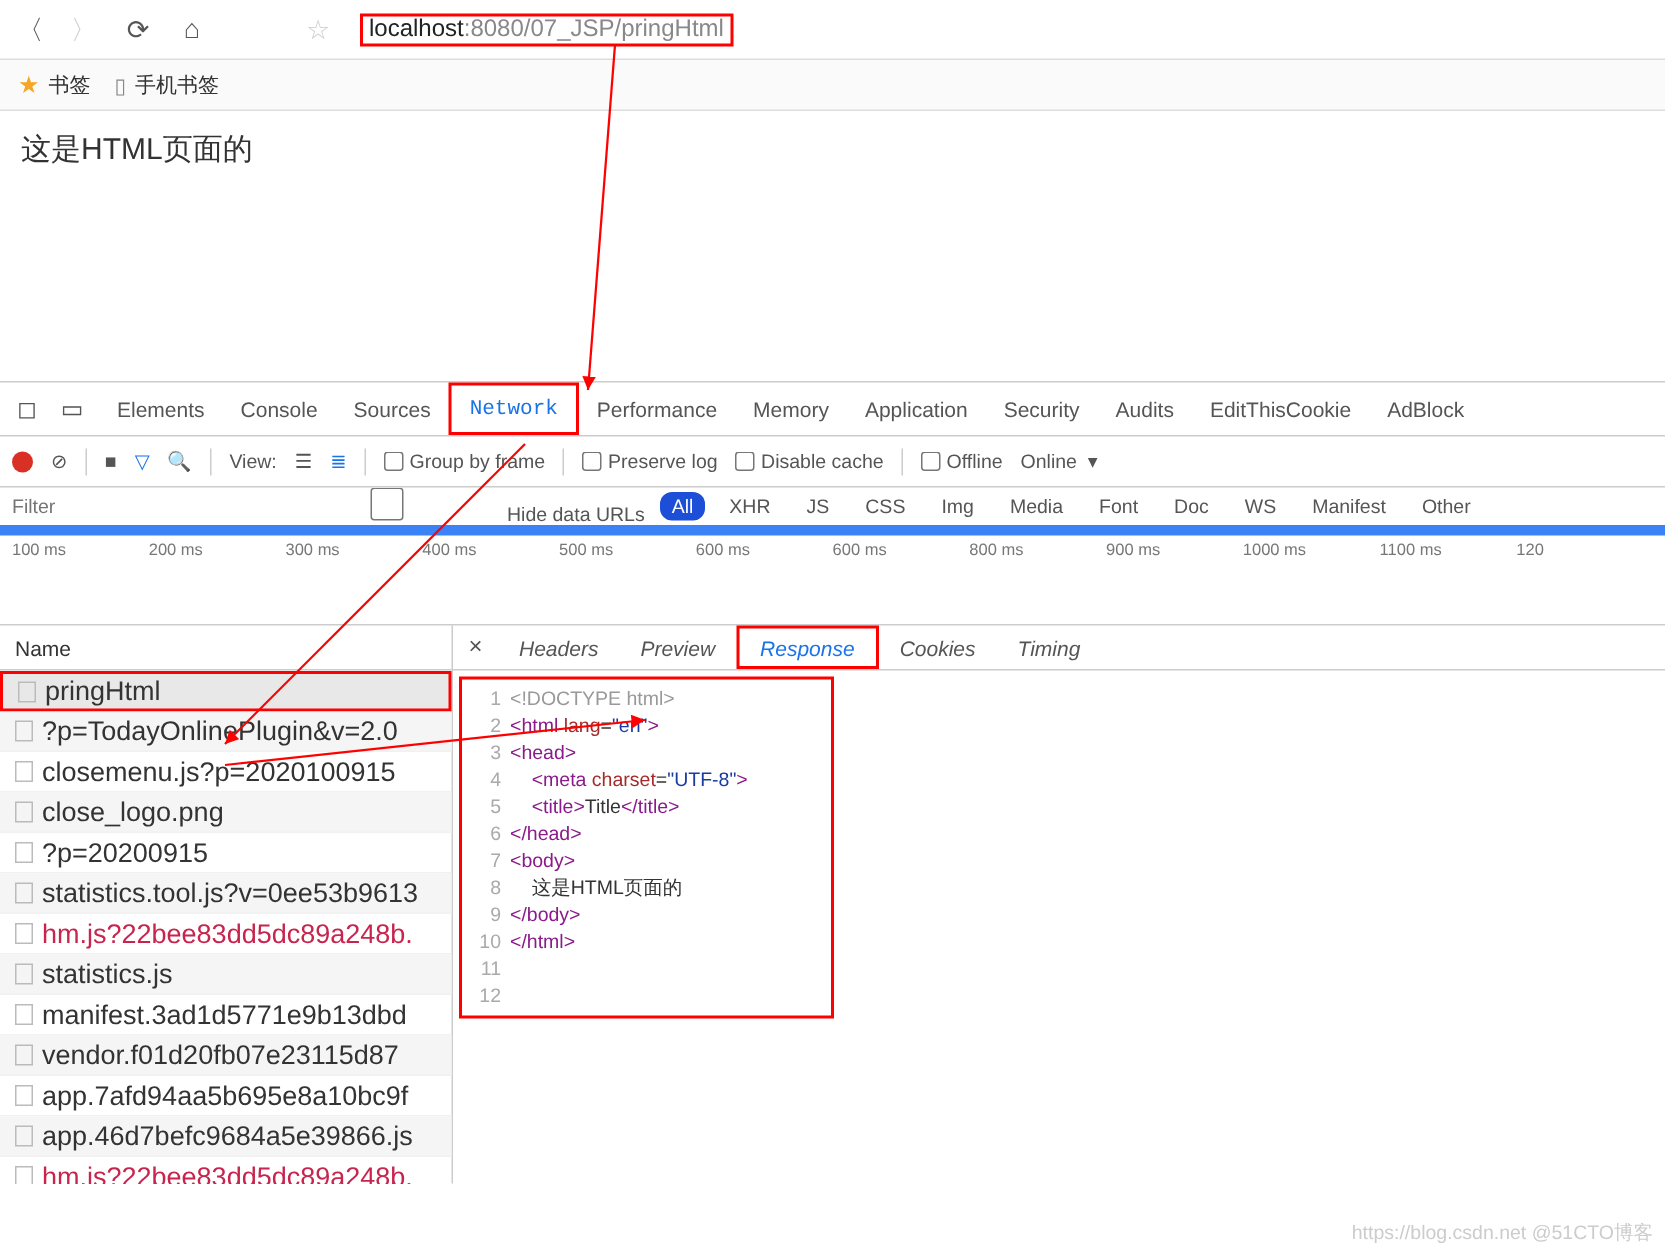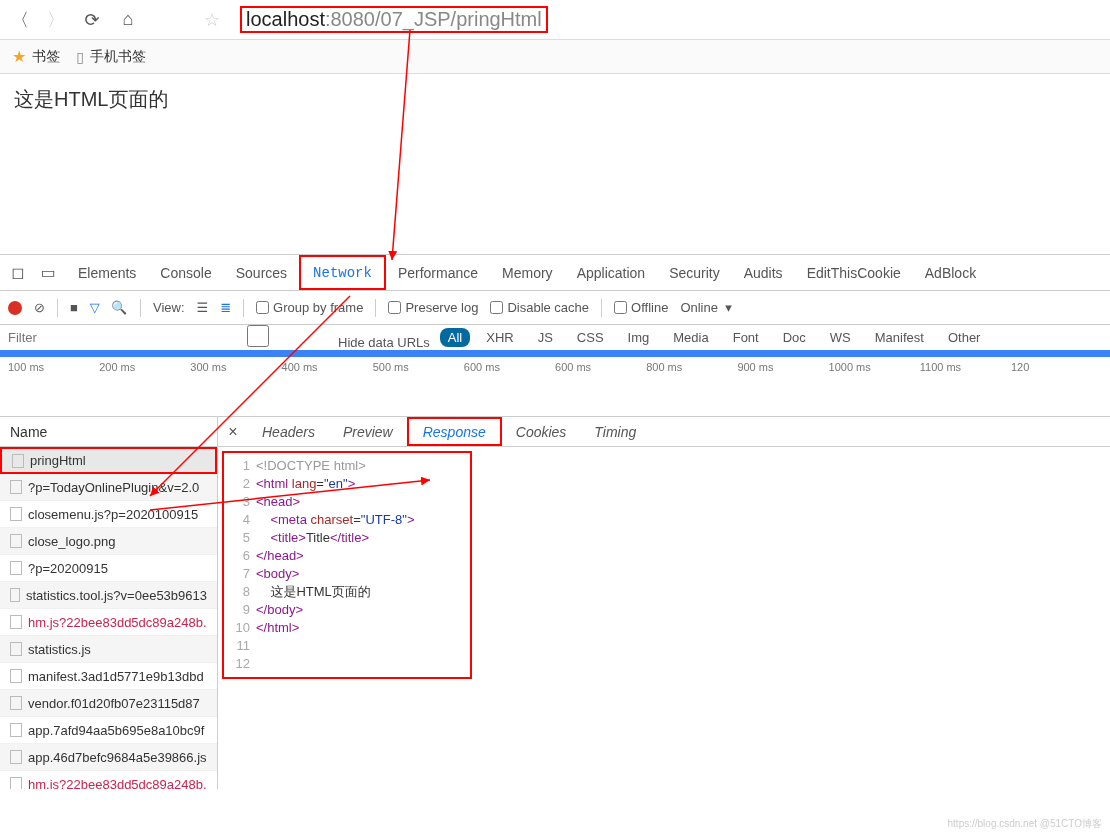--- a/index.html
+++ b/index.html
@@ -1,21 +1,21 @@
 <!DOCTYPE html>
 <html><head>
 <meta charset="utf-8">
 <style>
 * { margin: 0; padding: 0; box-sizing: border-box; font-family: "Segoe UI", Arial, sans-serif; }
 body { width: 1110px; height: 837px; background: #fff; font-size: 13px; color: #333; overflow: hidden; position: relative; }
 
 
 .nav-bar { height: 40px; display: flex; align-items: center; padding: 0 6px; gap: 8px; border-bottom: 1px solid #ddd; }
 .nav-icon { width: 28px; height: 28px; display: flex; align-items: center; justify-content: center; color: #555; cursor: pointer; font-size: 18px; }
-.url-bar { flex: 1; height: 28px; display: flex; align-items: center; padding-left: 6px; font-size: 20px; color: #888; }
+.url-bar { flex: 1; height: 28px; display: flex; align-items: center; padding-left: 6px; font-size: 16px; color: #888; }
 .url-host { color: #222; }
 .url-highlight { border: 2px solid #f00; padding: 0 4px; }
 
 
 .bookmarks-bar { height: 34px; display: flex; align-items: center; padding: 0 12px; gap: 16px; border-bottom: 1px solid #ddd; background: #fafafa; }
 .bookmark-item { display: flex; align-items: center; gap: 6px; font-size: 14px; color: #333; cursor: pointer; }
 .star-icon { color: #f5a623; font-size: 16px; }
 .device-icon { color: #888; font-size: 14px; }
 
 
@@ -33,32 +33,32 @@
 .dt-toolbar { height: 34px; display: flex; align-items: center; padding: 0 8px; gap: 12px; border-bottom: 1px solid #ccc; color: #555; font-size: 13px; }
 .dt-toolbar .circle-red { width: 14px; height: 14px; border-radius: 50%; background: #d93025; }
 .dt-toolbar .icon { cursor: pointer; }
 .dt-toolbar .sep { width: 1px; height: 18px; background: #ccc; }
 .dt-toolbar label { display: flex; align-items: center; gap: 4px; }
 
 
 .dt-filter { height: 32px; display: flex; align-items: center; padding: 0 8px; gap: 10px; border-bottom: 7px solid #3b82f6; font-size: 13px; color: #555; }
 .dt-filter input { width: 160px; height: 22px; border: none; outline: none; color: #888; font-size: 13px; }
 .chip { padding: 2px 8px; border-radius: 8px; cursor: pointer; }
-.chip.active { background: #0369a1; color: #fff; }
+.chip.active { background: #1d4ed8; color: #fff; }
 
 
 .dt-timeline { height: 60px; border-bottom: 1px solid #ccc; display: flex; padding: 4px 8px 0 8px; font-size: 11px; color: #777; }
 .dt-timeline .tick { flex: 1; }
 
 
 .dt-split { display: flex; height: 372px; }
-.request-list { width: 218px; border-right: 1px solid #ccc; display: flex; flex-direction: column; }
+.request-list { width: 302px; border-right: 1px solid #ccc; display: flex; flex-direction: column; }
 .rl-header { height: 30px; display: flex; align-items: center; justify-content: space-between; padding: 0 10px; border-bottom: 1px solid #ccc; font-size: 14px; }
 .rl-body { flex: 1; overflow-y: auto; }
-.rl-row { height: 27px; display: flex; align-items: center; padding: 0 10px; gap: 6px; font-size: 13px; color: #333; cursor: pointer; border-bottom: 1px solid #f1f1f1; white-space: nowrap; overflow: hidden; text-overflow: ellipsis; }
+.rl-row { height: 27px; display: flex; align-items: center; padding: 0 10px; gap: 6px; font-size: 18px; color: #333; cursor: pointer; border-bottom: 1px solid #f1f1f1; white-space: nowrap; overflow: hidden; text-overflow: ellipsis; }
 .rl-row:nth-child(even) { background: #f5f5f5; }
 .rl-row.red { color: #c7254e; }
 .rl-row .file-icon { display: inline-block; width: 12px; height: 14px; border: 1px solid #bbb; position: relative; }
 .rl-row.selected { border: 2px solid #f00; background: #e8e8e8; }
 
 .detail-panel { flex: 1; display: flex; flex-direction: column; }
 .detail-tabs { height: 30px; display: flex; align-items: center; border-bottom: 1px solid #ccc; font-size: 14px; color: #555; }
 .detail-tabs .x { width: 30px; text-align: center; cursor: pointer; font-size: 16px; }
 .detail-tab { padding: 0 14px; height: 100%; display: flex; align-items: center; cursor: pointer; }
 .detail-tab.active { border-bottom: 2px solid #1a73e8; color: #1a73e8; }
@@ -69,21 +69,21 @@
 .code-lines { line-height: 18px; }
 .code-lines .t-gray { color: #999; }
 .code-lines .t-tag { color: #8b1a8b; }
 .code-lines .t-attr { color: #a52a2a; }
 .code-lines .t-val { color: #1a3ba1; }
 .code-box { border: 2px solid #f00; padding: 4px; }
 
 
 .anno { position: absolute; pointer-events: none; }
 
-.watermark { position: absolute; right: 8px; bottom: 6px; color: #ccc; font-size: 10px; }
+.watermark { position: absolute; right: 8px; bottom: 6px; color: #ccc; font-size: 13px; }
 </style>
 </head>
 <body>
 
 <div class="nav-bar">
   <div class="nav-icon">〈</div>
   <div class="nav-icon" style="color:#ccc;">〉</div>
   <div class="nav-icon">⟳</div>
   <div class="nav-icon">⌂</div>
   <div style="width:40px;"></div>

